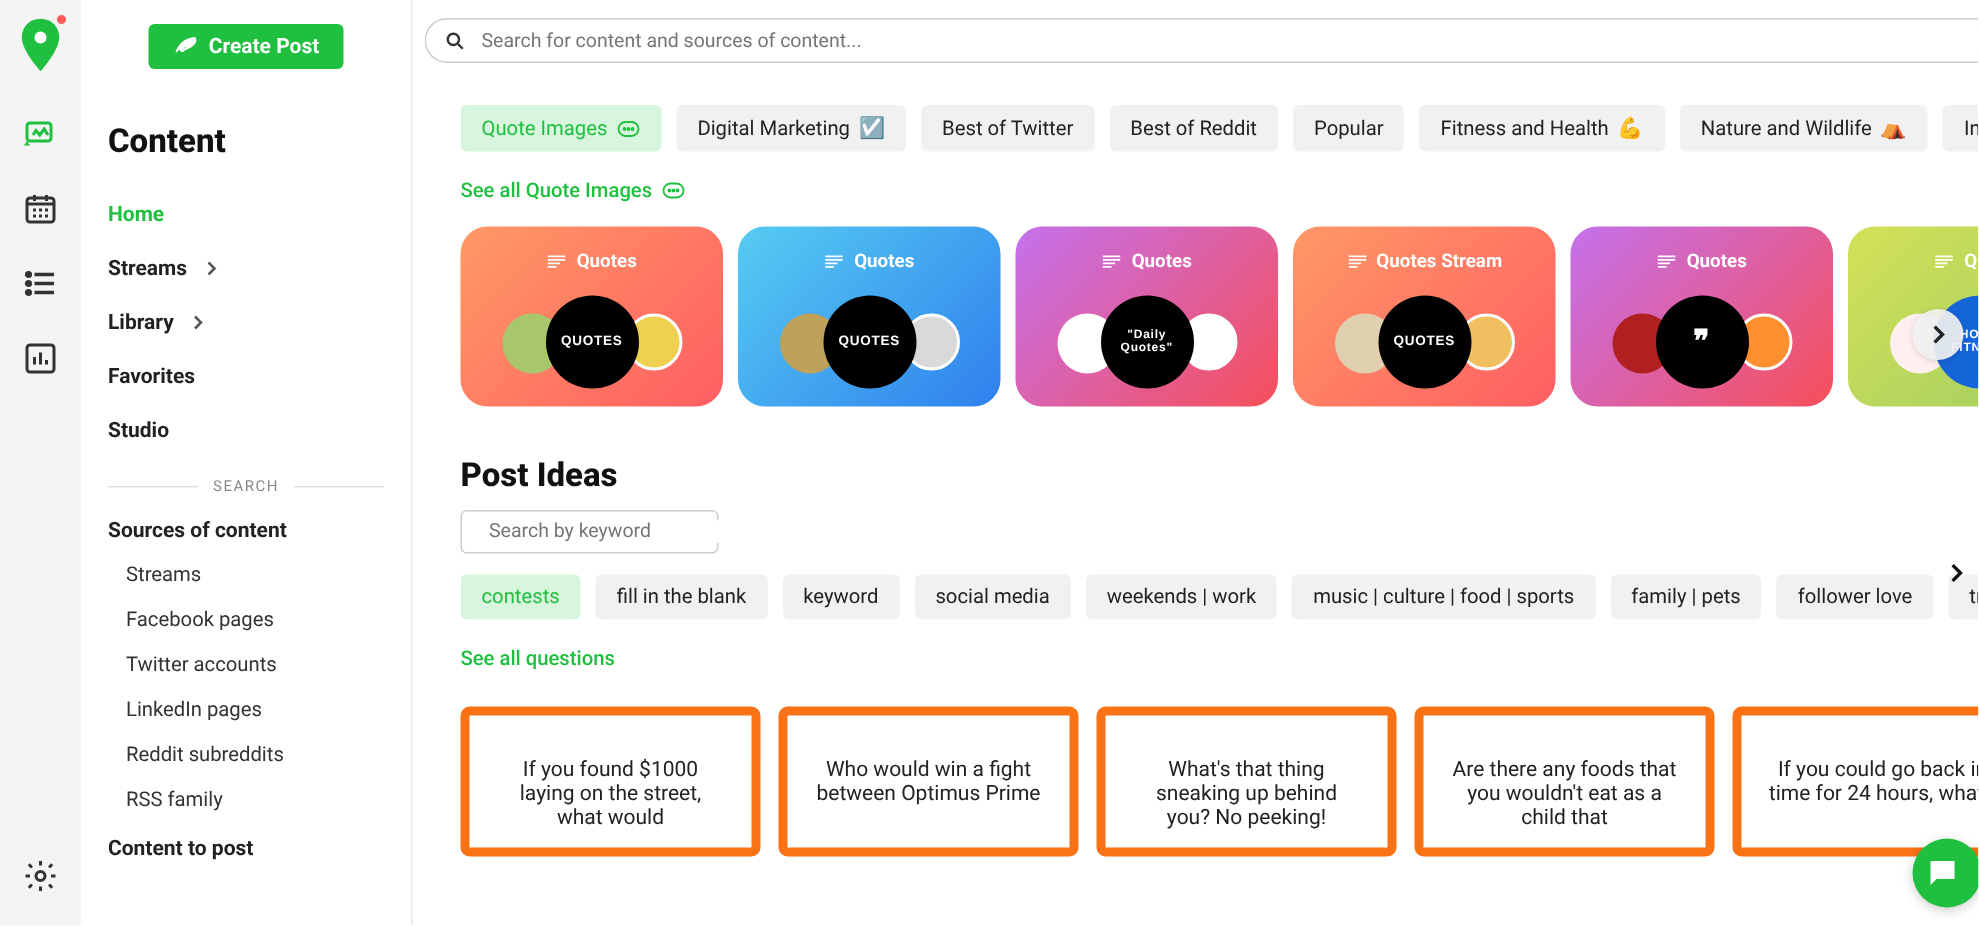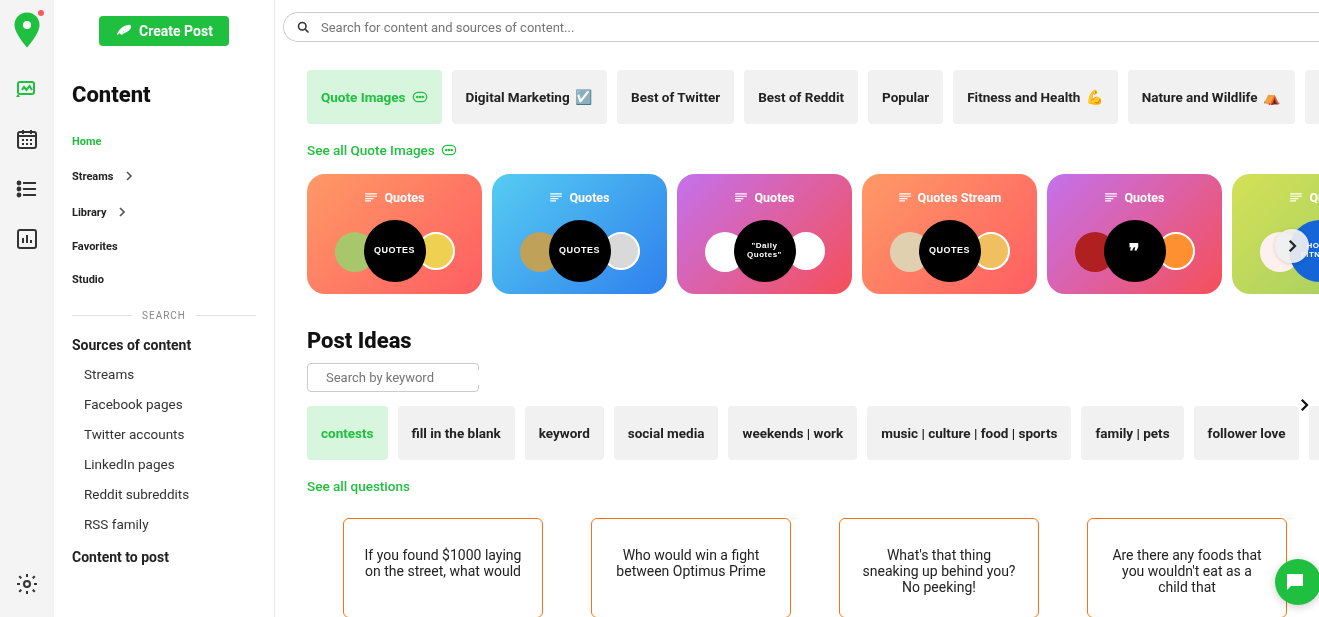--- a/index.html
+++ b/index.html
@@ -13,38 +13,38 @@
 .rail-icon { width: 26px; height: 26px; display: flex; align-items: center; justify-content: center; color: #333; cursor: pointer; }
 .rail-icon.active { color: #1fbf3f; }
 .rail-icon svg { width: 24px; height: 24px; }
 .rail-bottom { margin-top: auto; margin-bottom: 20px; }
 
 
 .sidebar { width: 221px; background: #fff; border-right: 1px solid #e7e7e7; padding: 16px 0 0 0; overflow-y: auto; }
 .create-btn { display: flex; align-items: center; justify-content: center; gap: 8px; background: #1fbf3f; color: #fff; font-weight: 700; font-size: 14px; border: none; border-radius: 4px; padding: 7px 16px; margin: 0 auto 36px; cursor: pointer; width: 130px; }
 .create-btn svg { width: 16px; height: 16px; }
 .sidebar h1 { font-size: 22px; font-weight: 800; color: #111; padding: 0 18px 18px; }
-.nav-item { display: flex; align-items: center; padding: 10px 18px; font-size: 11px; font-weight: 700; color: #222; cursor: pointer; gap: 8px; }
+.nav-item { display: flex; align-items: flex-start; padding: 10px 18px; font-size: 14px; font-weight: 700; color: #222; cursor: pointer; gap: 8px; }
 .nav-item.active { color: #1fbf3f; }
 .nav-item svg { width: 16px; height: 16px; stroke: #555; }
 .divider-label { display: flex; align-items: center; gap: 10px; font-size: 10px; letter-spacing: 1px; color: #888; padding: 14px 18px 6px; }
 .divider-label::before, .divider-label::after { content: ""; flex: 1; height: 1px; background: #e0e0e0; }
 .sub-head { font-size: 14px; font-weight: 700; color: #222; padding: 10px 18px 6px; }
 .sub-item { font-size: 13.5px; font-weight: 400; color: #333; padding: 7px 18px 7px 30px; cursor: pointer; }
 
 
 .main { flex: 1; overflow: hidden; position: relative; }
 .search-bar { position: absolute; top: 12px; left: 8px; right: 0; height: 30px; border: 1px solid #ccc; border-right: none; border-radius: 20px 0 0 20px; display: flex; align-items: center; padding: 0 12px; gap: 10px; background: #fff; }
 .search-bar input { border: none; outline: none; flex: 1; font-size: 13px; color: #555; background: transparent; }
 .search-bar svg { width: 15px; height: 15px; color: #333; }
 .scroll-area { position: absolute; top: 60px; left: 0; right: 0; bottom: 0; overflow: hidden; padding-left: 32px; }
 
 
 .chip-row { display: flex; gap: 10px; padding: 10px 0 4px; overflow: hidden; }
-.chip { background: #f1f1f1; border-radius: 4px; padding: 19px 14px; font-size: 13.5px; font-weight: 700; color: #222; white-space: nowrap; cursor: pointer; display: inline-flex; align-items: center; gap: 6px; justify-content: flex-end; }
+.chip { background: #f1f1f1; border-radius: 4px; padding: 7px 14px; font-size: 13.5px; font-weight: 400; color: #222; white-space: nowrap; cursor: pointer; display: inline-flex; align-items: center; gap: 6px; justify-content: flex-end; }
 .chip.active { background: #d8f5dd; color: #1fbf3f; }
 .chip .em { font-size: 14px; }
 .see-link { color: #1fbf3f; font-size: 13.5px; font-weight: 500; display: inline-flex; align-items: center; gap: 6px; padding: 14px 0 10px; cursor: pointer; }
 .see-link svg { width: 16px; height: 14px; }
 
 
 .card-row { display: flex; gap: 10px; padding: 6px 0 30px; position: relative; }
 .stream-card { width: 175px; height: 120px; border-radius: 18px; position: relative; flex-shrink: 0; overflow: hidden; cursor: pointer; }
 .stream-card .hdr { position: absolute; top: 16px; left: 0; right: 0; color: #fff; font-size: 12.5px; font-weight: 700; text-align: center; display: flex; justify-content: center; align-items: center; gap: 6px; }
 .stream-card .hdr svg { width: 14px; height: 12px; }
@@ -60,21 +60,21 @@
 .grad-dark { background: linear-gradient(135deg, #666, #999); }
 .next-arrow { position: absolute; right: 10px; top: 50%; transform: translateY(-50%); width: 34px; height: 34px; background: rgba(240,240,240,0.92); border-radius: 50%; display: flex; align-items: center; justify-content: center; cursor: pointer; z-index: 5; box-shadow: 0 1px 4px rgba(0,0,0,0.15); }
 .next-arrow svg { width: 18px; height: 18px; }
 
 .section-title { font-size: 22px; font-weight: 800; color: #111; padding: 4px 0 10px; }
 .kw-search { display: flex; align-items: flex-end; border: 1px solid #ccc; border-radius: 4px; width: 172px; padding: 6px 10px; gap: 8px; margin-bottom: 4px; }
 .kw-search input { border: none; outline: none; font-size: 13px; flex: 1; }
 .kw-search svg { width: 15px; height: 15px; }
 
 .idea-row { display: flex; gap: 12px; padding-top: 14px; position: relative; }
-.idea-card { width: 200px; height: 100px; border: 1px solid #f97316; border-radius: 6px; padding: 28px 18px 12px; font-size: 14px; color: #222; text-align: center; flex-shrink: 0; display: flex; align-items: flex-start; justify-content: center; overflow: hidden; cursor: pointer; margin-left: 36px; }
+.idea-card { width: 200px; height: 100px; border: 6px solid #f97316; border-radius: 6px; padding: 28px 18px 12px; font-size: 14px; color: #222; text-align: center; flex-shrink: 0; display: flex; align-items: flex-start; justify-content: center; overflow: hidden; cursor: pointer; }
 
 .fab { position: absolute; right: -2px; bottom: 12px; width: 46px; height: 46px; border-radius: 50%; background: #1fbf3f; display: flex; align-items: center; justify-content: center; box-shadow: 0 2px 8px rgba(0,0,0,0.2); cursor: pointer; overflow: hidden; }
 .fab svg { width: 24px; height: 24px; color: #fff; margin-left: -6px; }
 
 .idea-next { position: absolute; right: 2px; top: -4px; width: 26px; height: 26px; display: flex; align-items: center; justify-content: center; cursor: pointer; }
 .idea-next svg { width: 18px; height: 18px; }
 </style>
 </head>
 <body>
 

